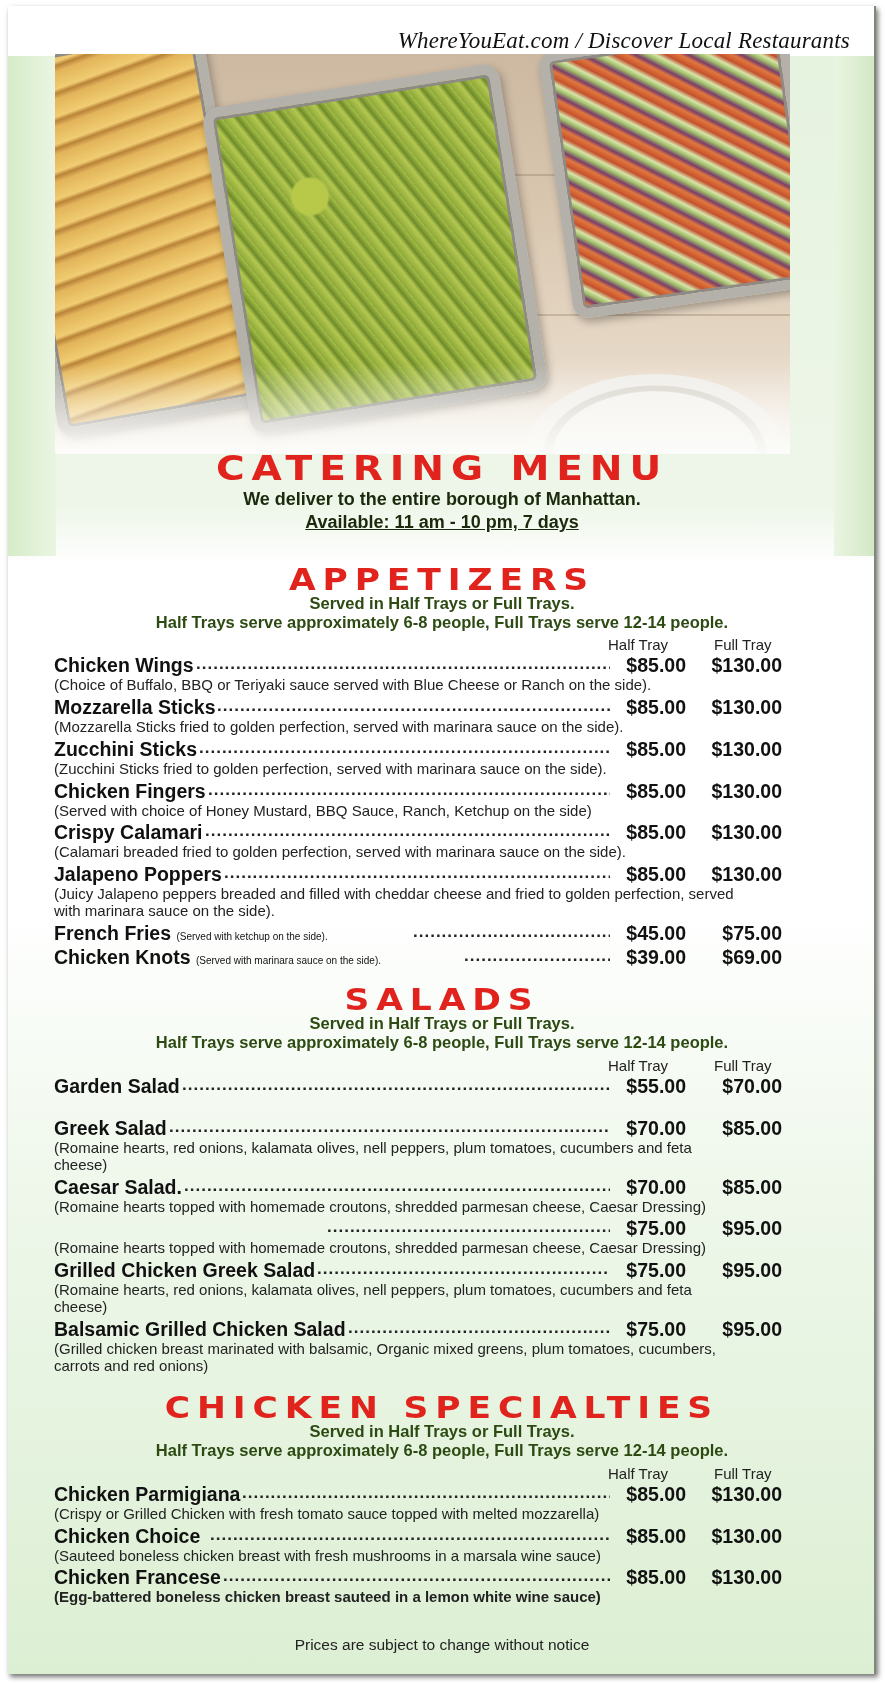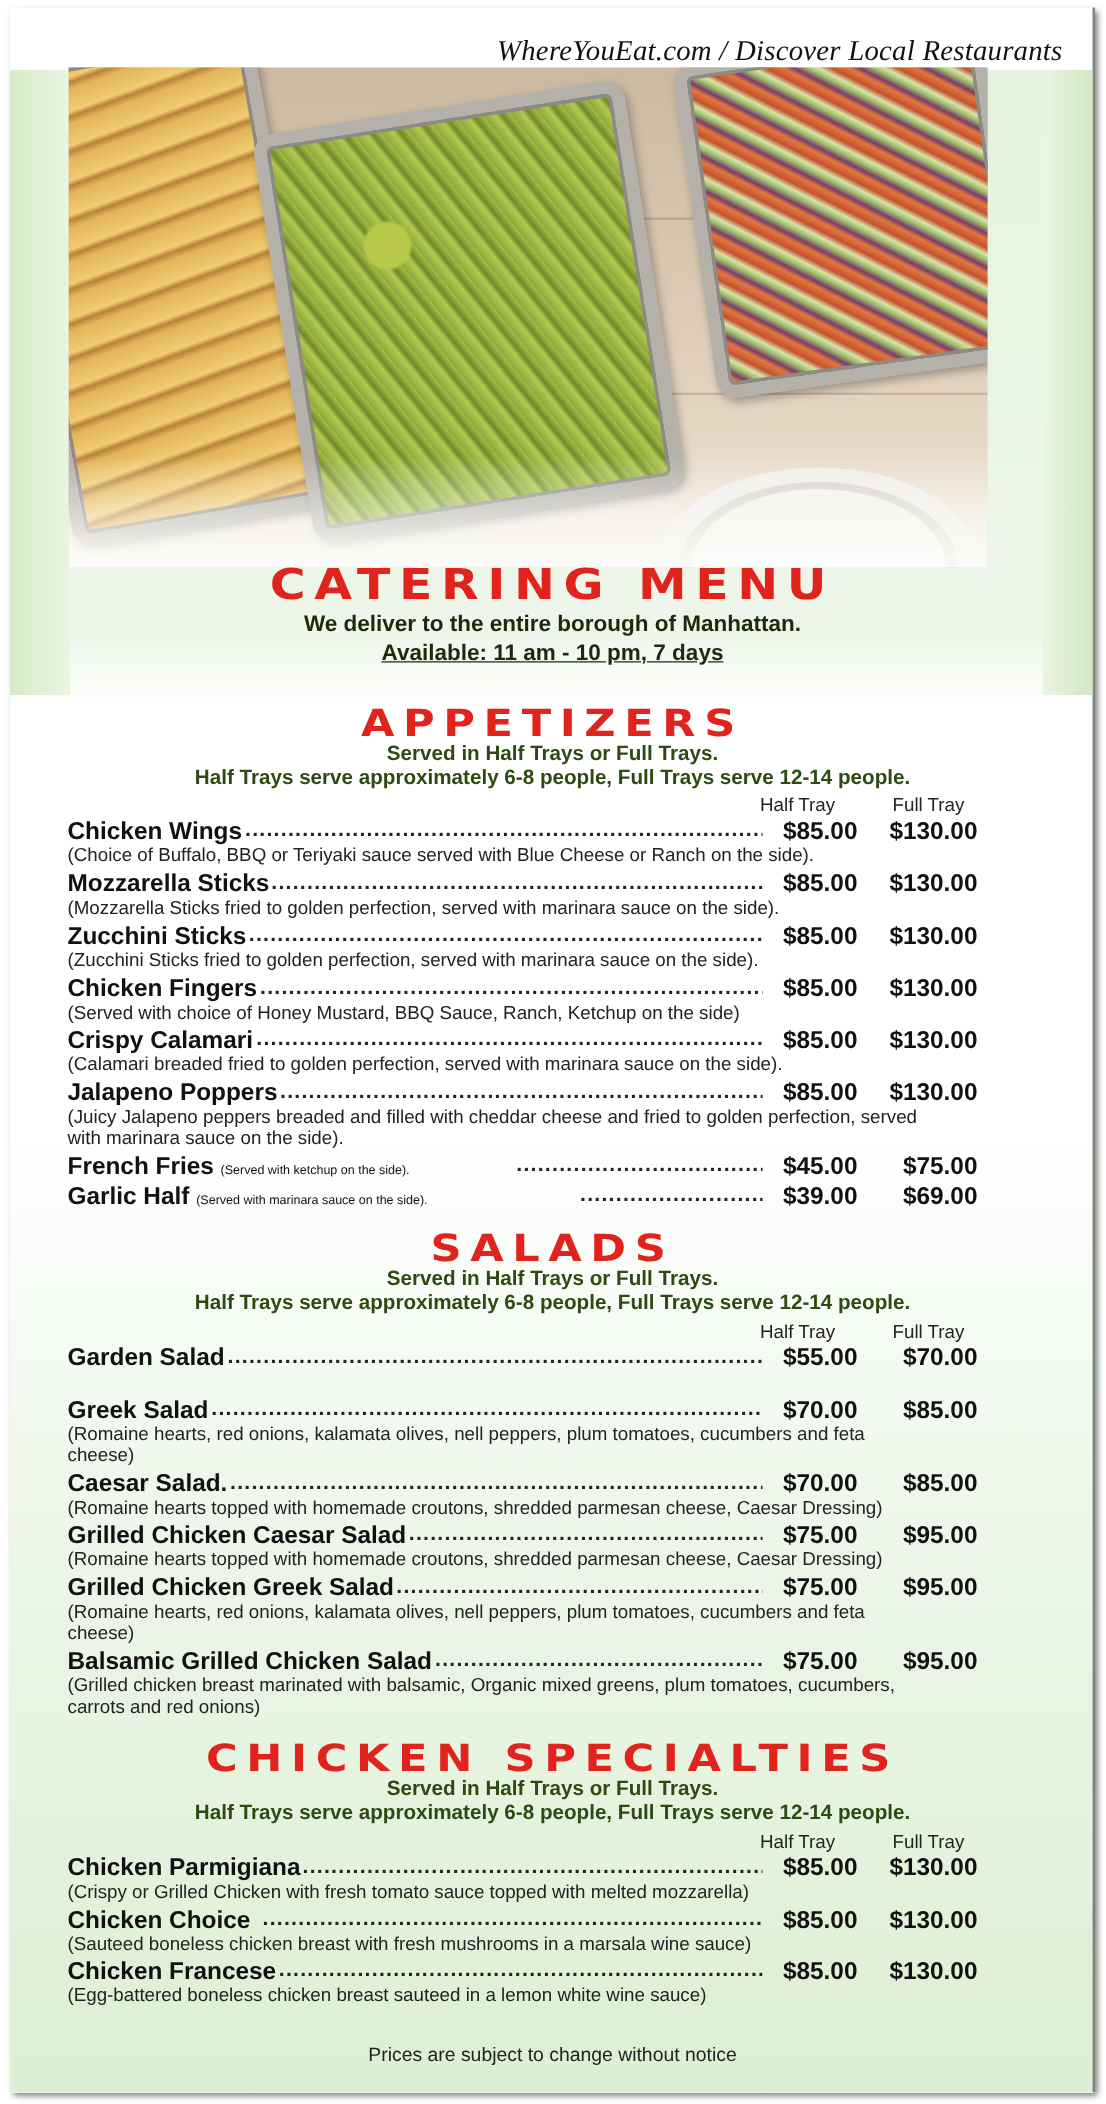--- a/index.html
+++ b/index.html
@@ -138,21 +138,21 @@
       <div class="item" style="top: 916px;">
         <div class="item-row">
           <span class="item-name"><span>French Fries</span> <span class="inline-desc">(Served with ketchup on the side).</span></span>
           <span class="leader" style="left: 359px; width: 197px;">........................................................................................................................</span>
           <span class="price-half">$45.00</span>
           <span class="price-full">$75.00</span>
         </div>
       </div>
       <div class="item" style="top: 940px;">
         <div class="item-row">
-          <span class="item-name"><span>Garlic Half</span> <span class="inline-desc">(Served with marinara sauce on the side).</span></span>
+          <span class="item-name"><span>Chicken Knots</span> <span class="inline-desc">(Served with marinara sauce on the side).</span></span>
           <span class="leader" style="left: 410px; width: 146px;">........................................................................................................................</span>
           <span class="price-half">$39.00</span>
           <span class="price-full">$69.00</span>
         </div>
       </div>
       <div class="title" style="top: 976px; font-size: 30px;">SALADS</div>
       <div class="section-sub" style="top: 1008px;">Served in Half Trays or Full Trays.</div>
       <div class="section-sub" style="top: 1027px;">Half Trays serve approximately 6-8 people, Full Trays serve 12-14 people.</div>
       <div class="col-head" style="top: 1051px; left: 600px;">Half Tray</div>
       <div class="col-head" style="top: 1051px; left: 706px;">Full Tray</div>
@@ -177,21 +177,20 @@
         <div class="item-row">
           <span class="item-name"><span>Caesar Salad.</span></span>
           <span class="leader" style="left: 130px; width: 426px;">........................................................................................................................</span>
           <span class="price-half">$70.00</span>
           <span class="price-full">$85.00</span>
         </div>
         <div class="item-desc" style="width: 730px;">(Romaine hearts topped with homemade croutons, shredded parmesan cheese, Caesar Dressing)</div>
       </div>
       <div class="item" style="top: 1211px;">
         <div class="item-row">
-          <span class="item-name"><span>Grilled Chicken Caesar Salad</span></span>
           <span class="leader" style="left: 273px; width: 283px;">........................................................................................................................</span>
           <span class="price-half">$75.00</span>
           <span class="price-full">$95.00</span>
         </div>
         <div class="item-desc" style="width: 730px;">(Romaine hearts topped with homemade croutons, shredded parmesan cheese, Caesar Dressing)</div>
       </div>
       <div class="item" style="top: 1253px;">
         <div class="item-row">
           <span class="item-name"><span>Grilled Chicken Greek Salad</span></span>
           <span class="leader" style="left: 263px; width: 293px;">........................................................................................................................</span>
@@ -232,18 +231,18 @@
         </div>
         <div class="item-desc" style="width: 730px;">(Sauteed boneless chicken breast with fresh mushrooms in a marsala wine sauce)</div>
       </div>
       <div class="item" style="top: 1560px;">
         <div class="item-row">
           <span class="item-name"><span>Chicken Francese</span></span>
           <span class="leader" style="left: 169px; width: 387px;">........................................................................................................................</span>
           <span class="price-half">$85.00</span>
           <span class="price-full">$130.00</span>
         </div>
-        <div class="item-desc" style="width: 730px;">(Egg-battered boneless chicken breast sauteed in a lemon white wine sauce)</div>
+        <div class="item-desc" style="width: 730px; font-weight: bold;">(Egg-battered boneless chicken breast sauteed in a lemon white wine sauce)</div>
       </div>
     </div>
 
   <div class="footer-note" style="top:1630px;">Prices are subject to change without notice</div>
 </div>
 
 </body></html>

